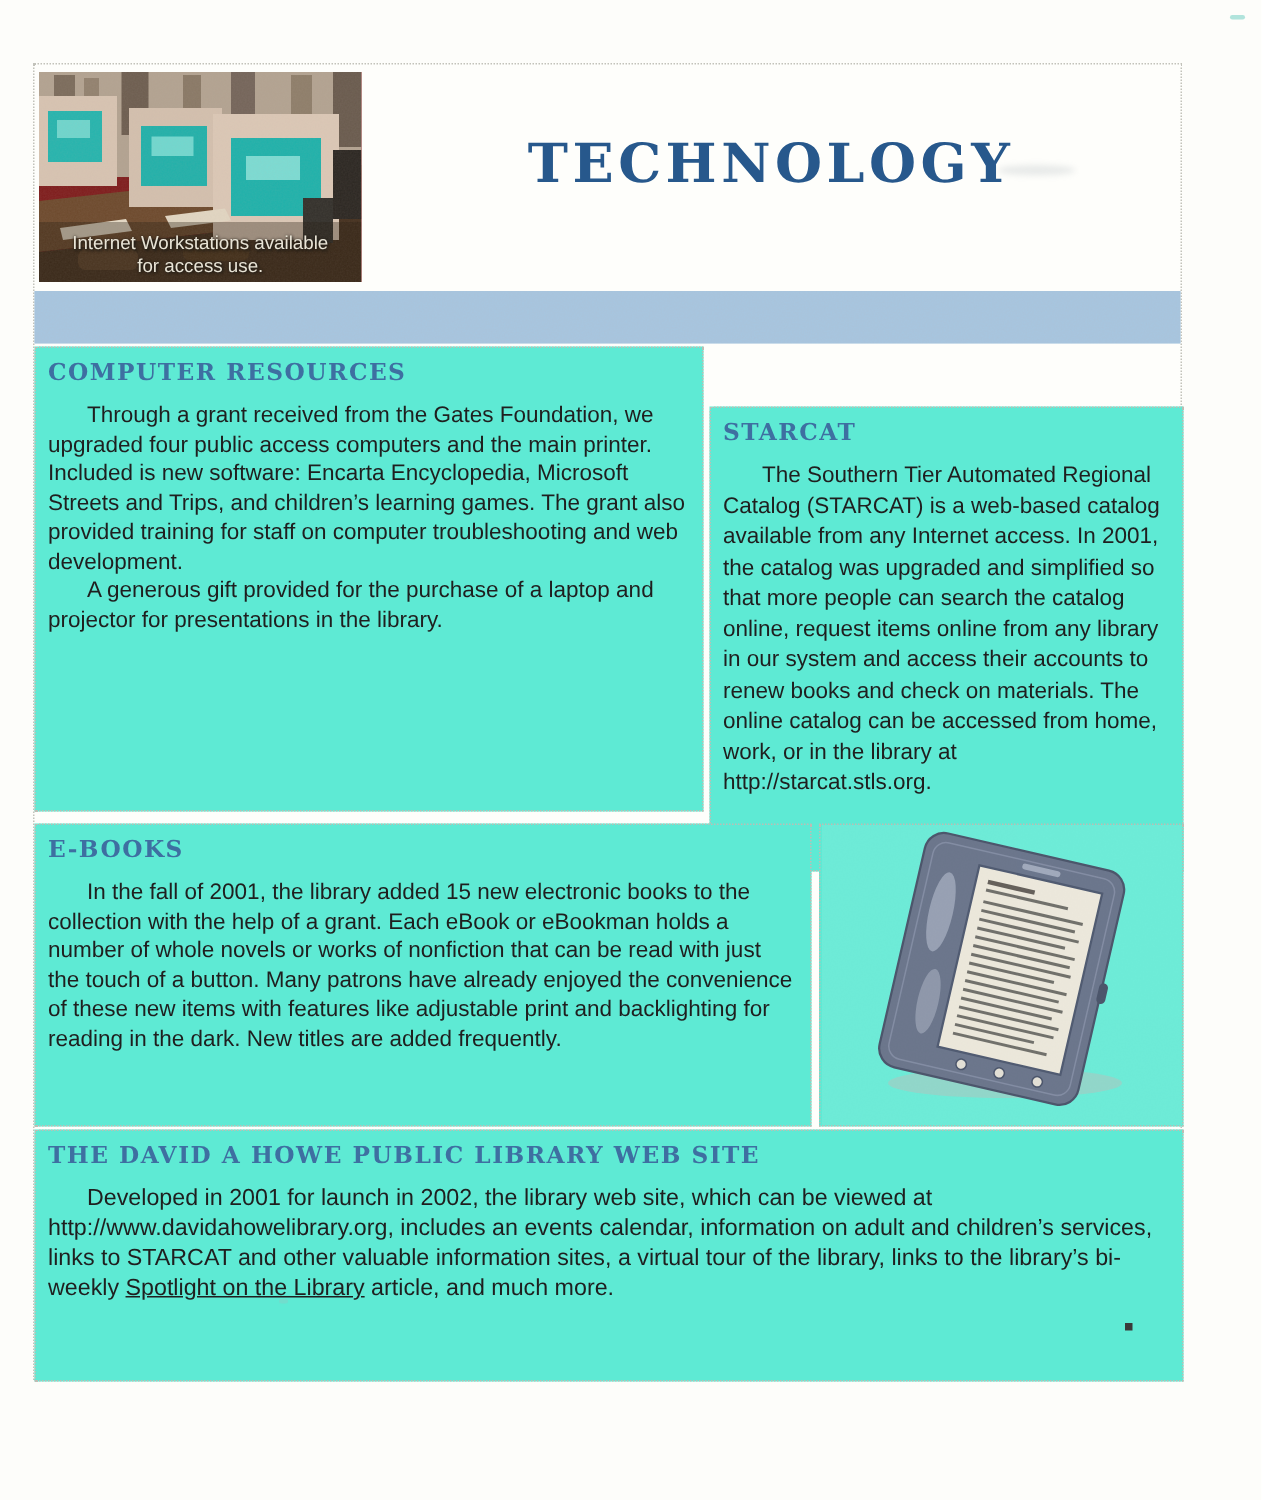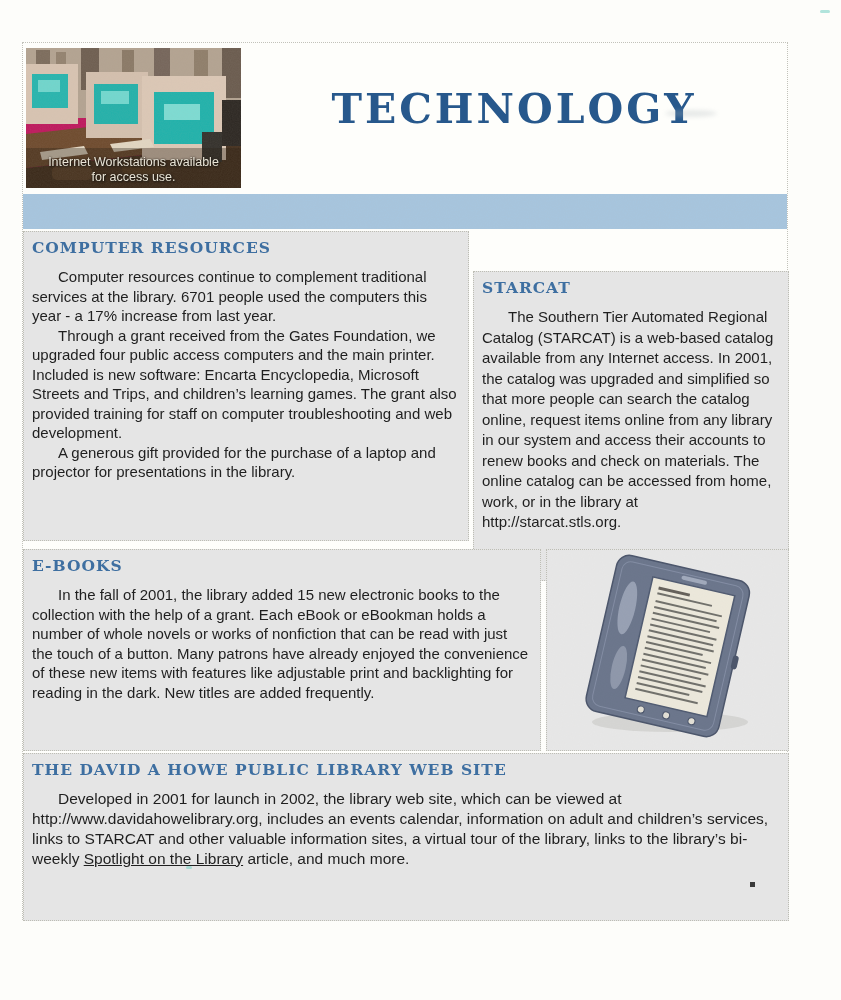--- a/index.html
+++ b/index.html
@@ -9,49 +9,49 @@
     position:relative; width:841px; height:1000px; margin:0 auto;
     background:#fdfdfa; overflow:hidden;
   }
   .sheet {
     position:absolute; left:22px; top:42px; width:766px; height:878px;
     border:1px dotted #c2c2ba; background:#fefefb;
   }
   
   .photo-box {
     position:absolute; left:3px; top:5px; width:215px; height:140px;
-    background:#be185d; overflow:hidden;
+    background:#7f1d1d; overflow:hidden;
   }
   .photo-caption {
     position:absolute; left:0; bottom:3px; width:100%;
     text-align:center; color:#e9e4d6; font-size:12.5px; line-height:15px;
     text-shadow:1px 1px 2px #1d1a14, 0 0 2px #2b2620;
   }
   .title-zone {
     position:absolute; left:218px; top:5px; right:0; height:140px;
     display:flex; align-items:center; justify-content:center;
   }
   .page-title {
     font-family:"DejaVu Serif","Liberation Serif",serif;
-    font-size:41px; font-weight:bold; letter-spacing:3px;
+    font-size:36px; font-weight:bold; letter-spacing:3px;
     color:#27588c; padding-bottom:18px;
   }
   .smudge {
     position:absolute; right:70px; top:62px; width:52px; height:7px;
     background:#aeb6ba; opacity:.28; border-radius:50%; filter:blur(2px);
   }
   
   .band {
     position:absolute; left:0; top:151px; width:764px; height:35px;
     background:#a6c6e0; overflow:hidden;
   }
   .grain-svg { position:absolute; left:0; top:0; width:100%; height:100%; }
   
   .box {
-    position:absolute; border:1px dotted #bdbdb4; background:#e5e5e5;
+    position:absolute; border:1px dotted #bdbdb4; background:#5eead4;
     padding:6px 10px 4px 8px;
   }
   .box-cr   { left:0;   top:188px; width:446px; height:310px; }
   .box-star { left:450px;top:196px; width:316px; height:310px;margin-top:32px; }
   .box-eb   { left:0;   top:506px; width:518px; height:202px; }
   .box-img  { left:523px;top:506px; width:243px; height:202px; padding:0;
               display:flex; align-items:flex-start; justify-content:center; }
   .box-web  { left:0;   top:710px; width:766px; height:168px; }
   .sec-head {
     font-family:"DejaVu Serif","Liberation Serif",serif;
@@ -137,21 +137,20 @@
     <div class="band">
       <svg class="grain-svg" width="764" height="35">
         <rect x="0" y="0" width="764" height="35" fill="#a6c6e0"></rect>
         <rect x="0" y="0" width="764" height="35" filter="url(#grain)" opacity="0.38" fill="#a6c6e0"></rect>
       </svg>
     </div>
 
     <div class="box box-cr">
       <div class="sec-head">COMPUTER RESOURCES</div>
       <div class="body-text">
-        <p>Computer resources continue to complement traditional services at the library. 6701 people used the computers this year - a 17% increase from last year.</p>
         <p>Through a grant received from the Gates Foundation, we upgraded four public access computers and the main printer. Included is new software: Encarta Encyclopedia, Microsoft Streets and Trips, and children’s learning games. The grant also provided training for staff on computer troubleshooting and web development.</p>
         <p>A generous gift provided for the purchase of a laptop and projector for presentations in the library.</p>
       </div>
     </div>
 
     <div class="box box-star">
       <div class="sec-head">STARCAT</div>
       <div class="body-text">
         <p>The Southern Tier Automated Regional Catalog (STARCAT) is a web-based catalog available from any Internet access. In 2001, the catalog was upgraded and simplified so that more people can search the catalog online, request items online from any library in our system and access their accounts to renew books and check on materials.  The online catalog can be accessed from home, work, or in the library at http://starcat.stls.org.</p>
       </div>

